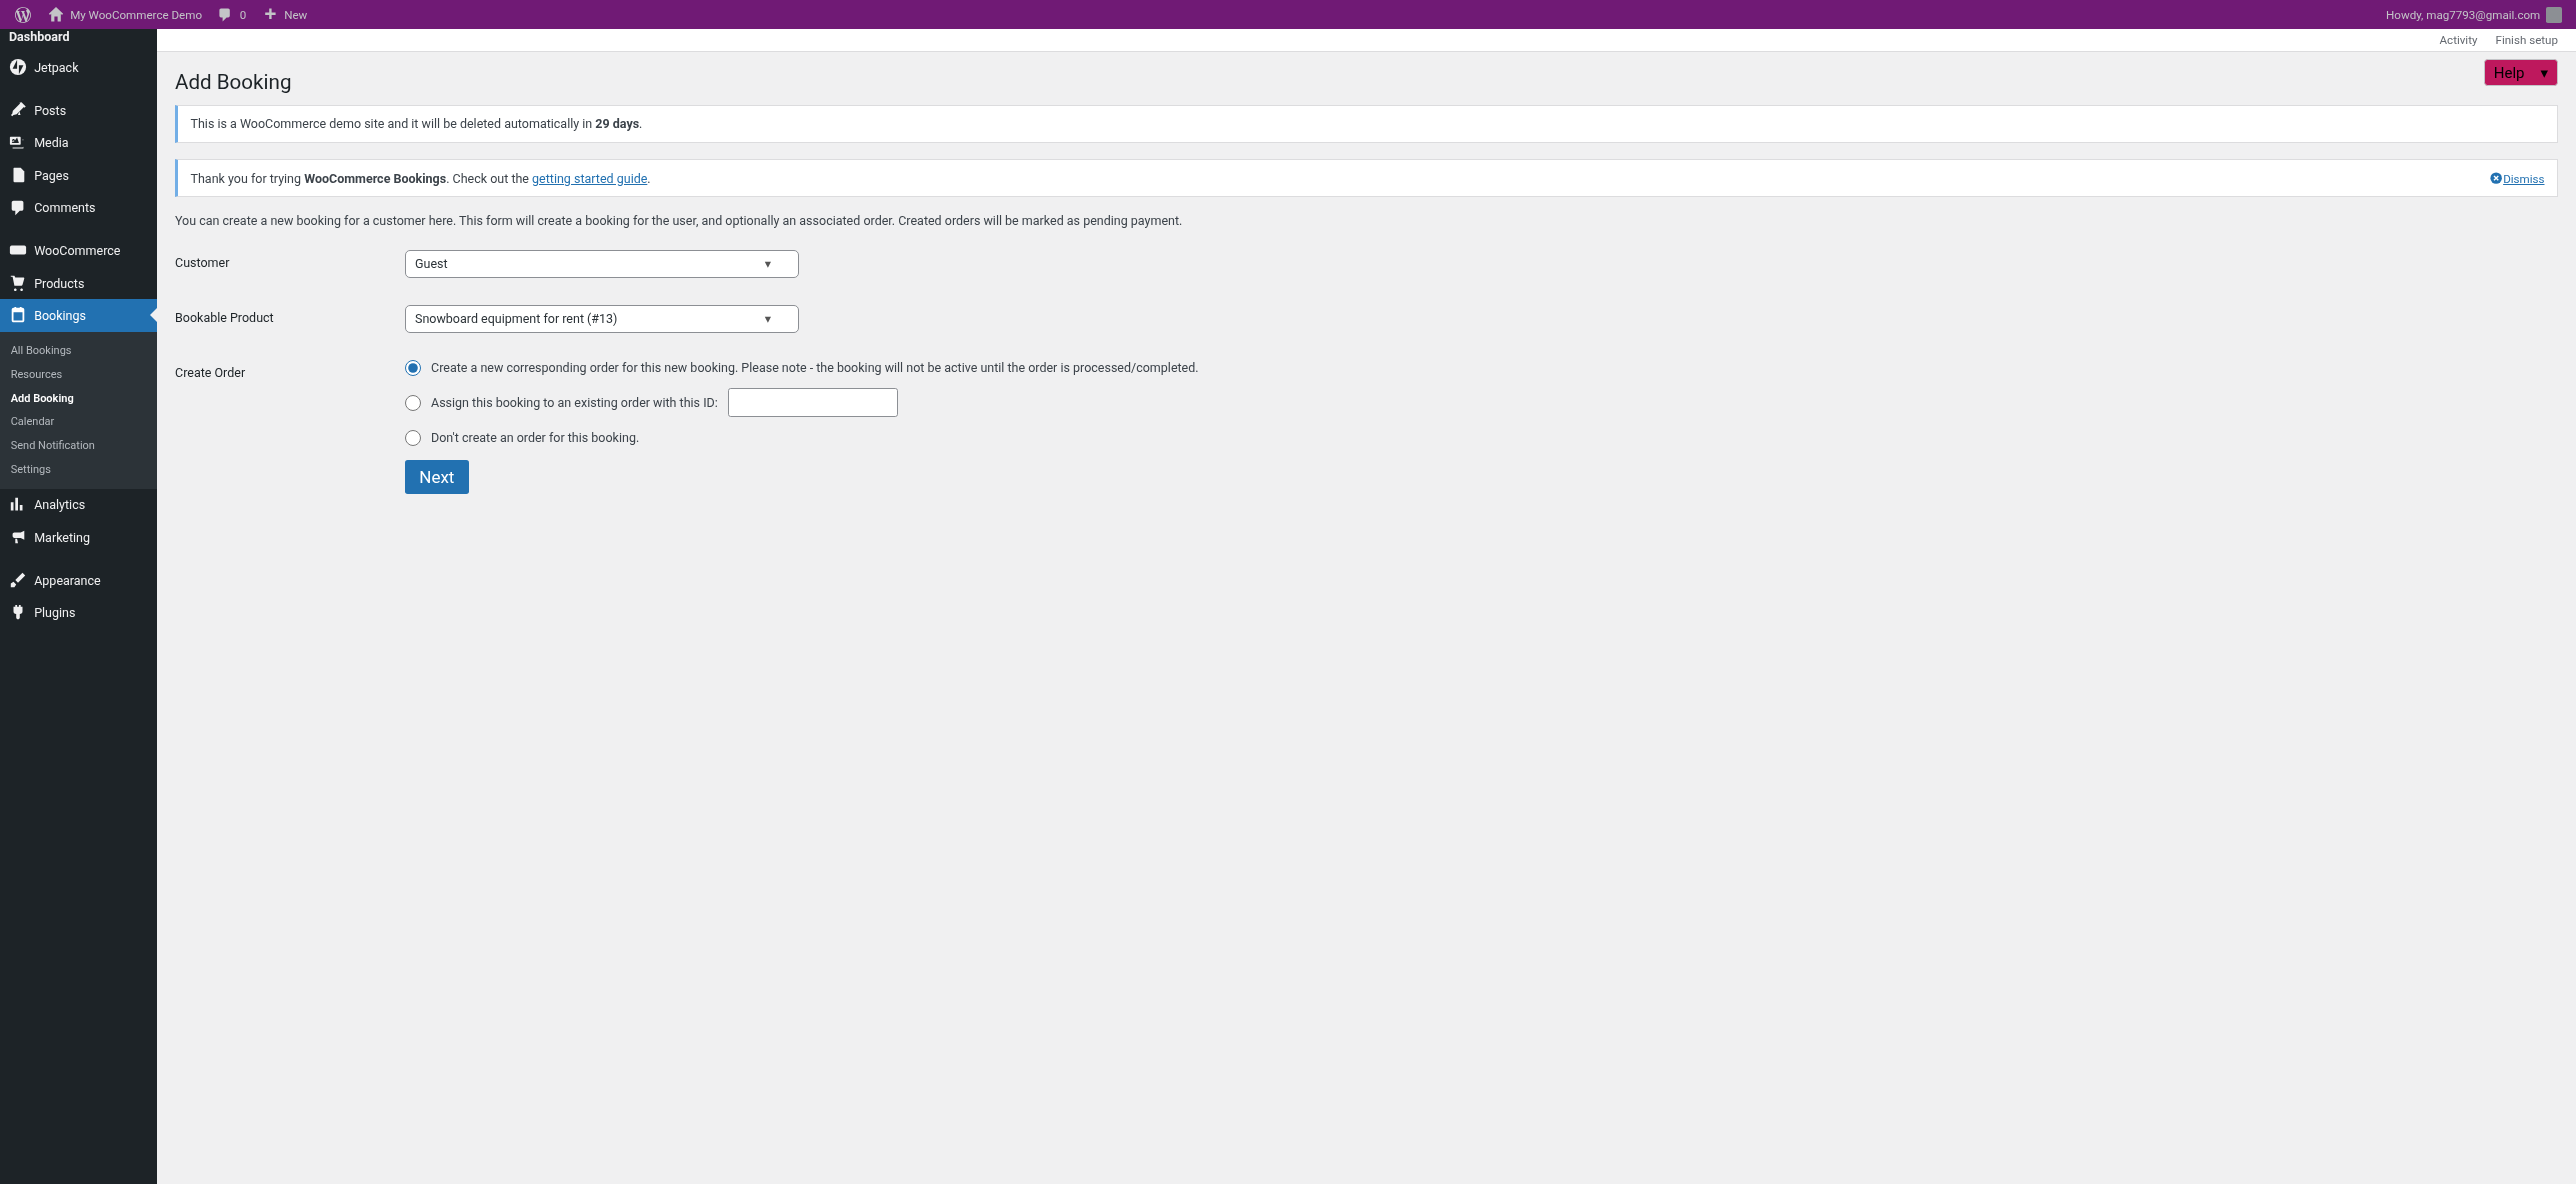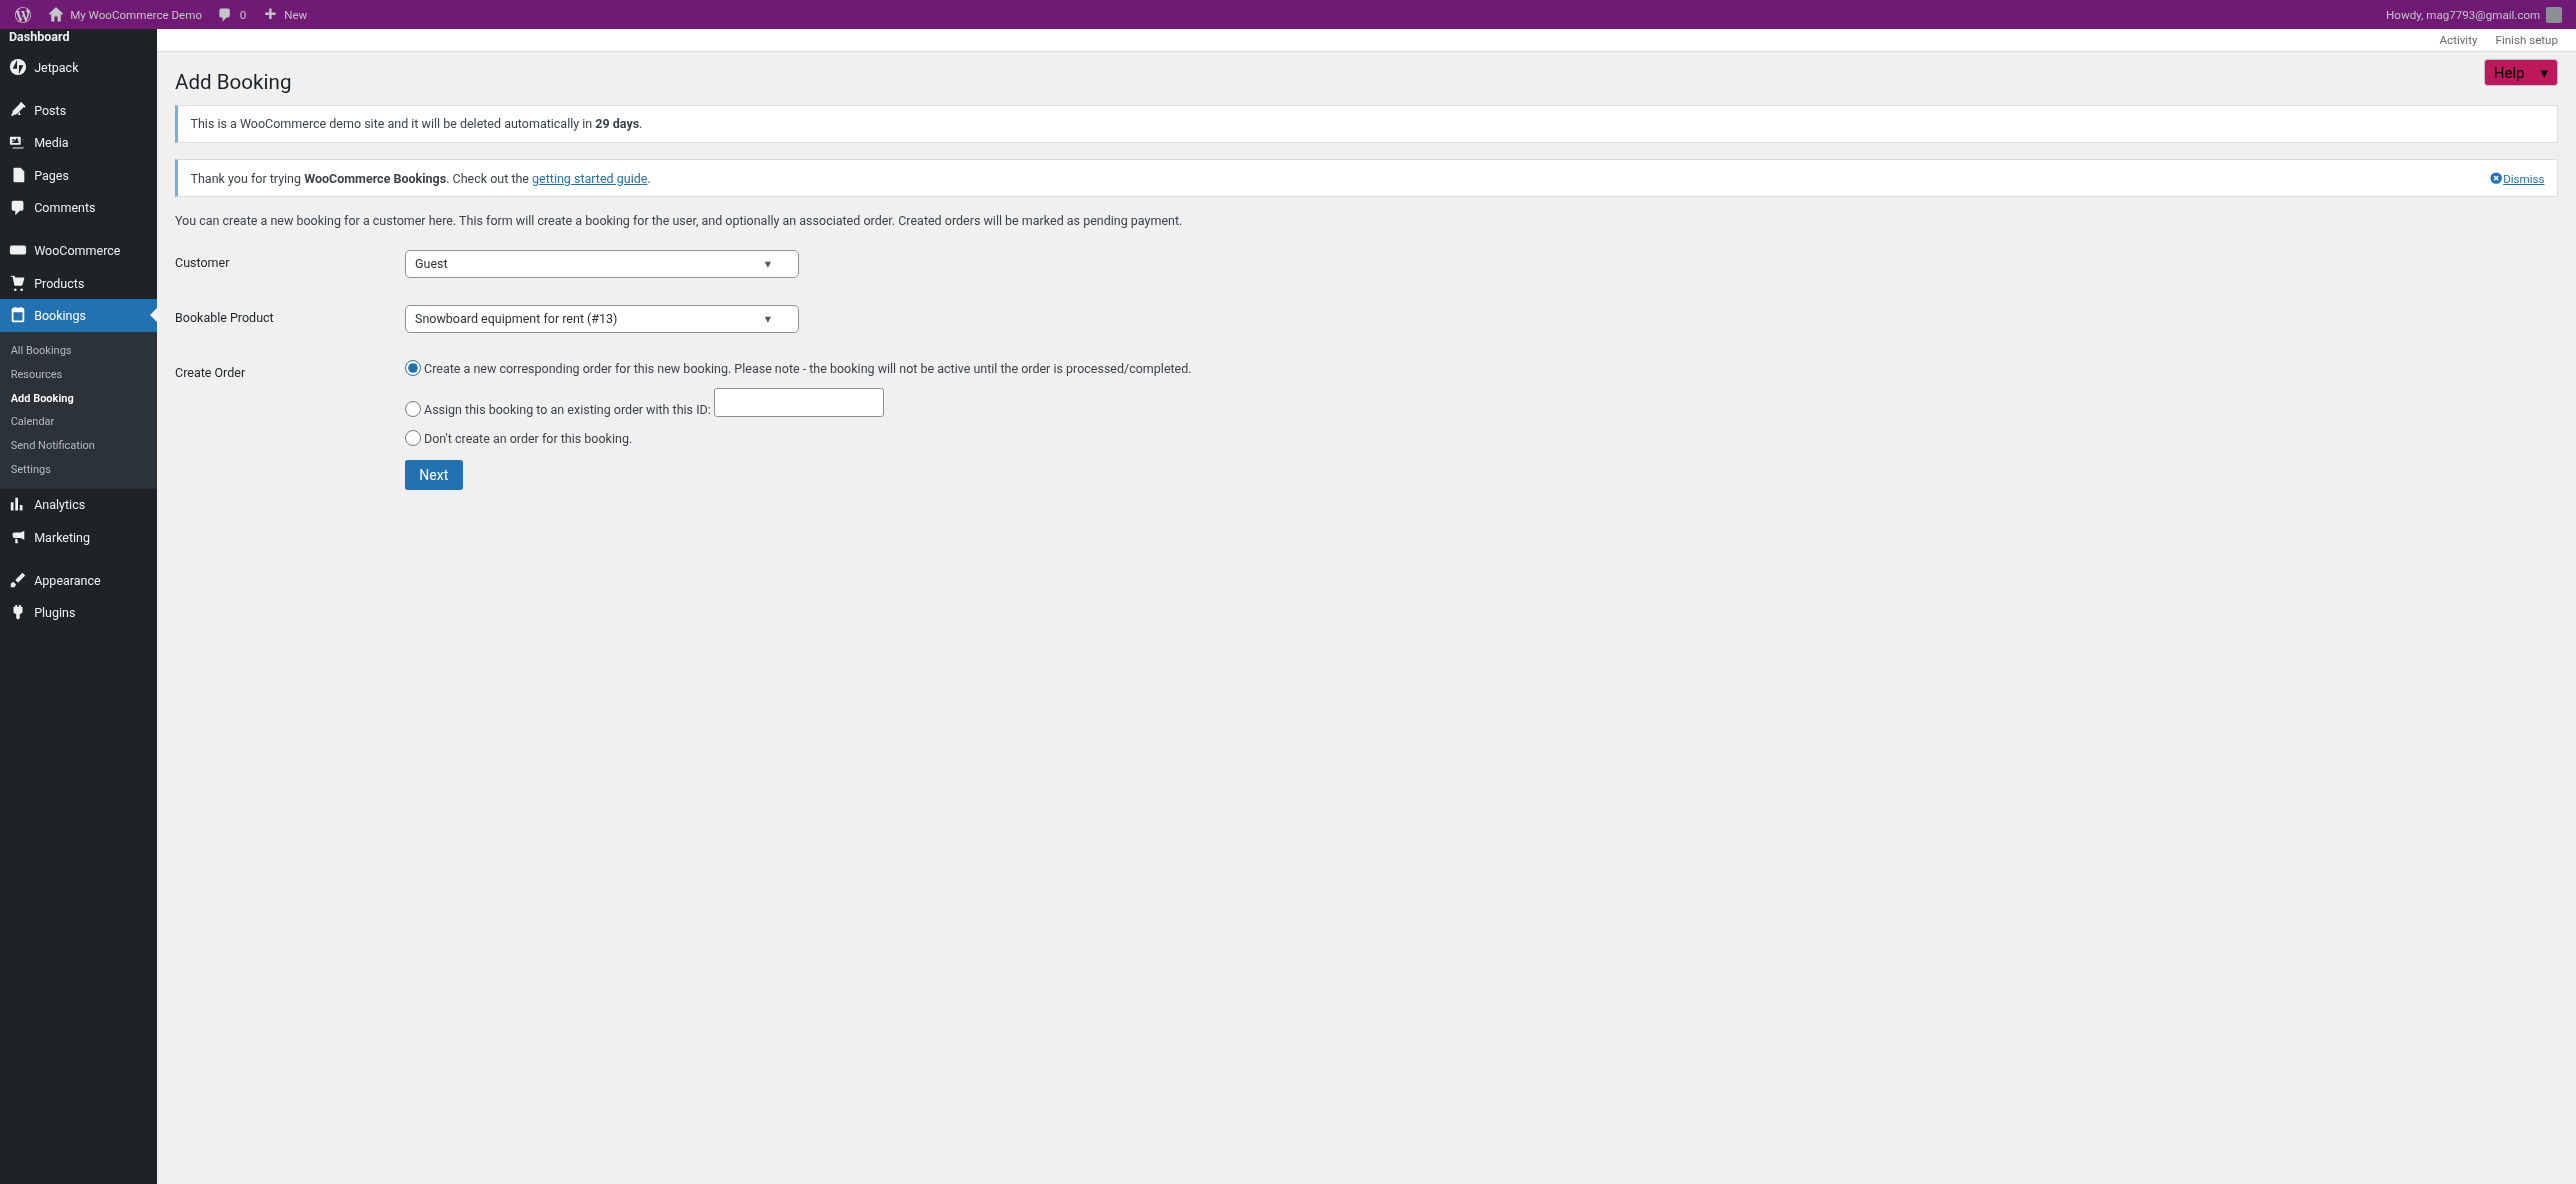--- a/index.html
+++ b/index.html
@@ -39,25 +39,25 @@
 
 .description { font-size: 12.5px; color: #3c434a; margin-bottom: 21.5px; }
 
 .form-row { display: flex; margin-bottom: 27px; }
 .form-label { width: 230px; font-size: 12.5px; color: #1d2327; font-weight: 400; padding-top: 5.4px; }
 .form-field { flex: 1; }
 
 .select { width: 394px; border: 0.9px solid #8c8f94; border-radius: 5px; padding: 5.4px 27px 5.4px 9px; font-size: 12.5px; background: #fff; color: #2c3338; position: relative; cursor: pointer; display: flex; align-items: center; justify-content: space-between; }
 .select .caret { color: #555; }
 
-.radio-row { display: flex; align-items: flex-end; gap: 3px; margin-bottom: 12.5px; font-size: 12.5px; color: #3c434a; }
+.radio-row { display: flex; align-items: center; gap: 10px; margin-bottom: 12.5px; font-size: 12.5px; color: #3c434a; }
 .radio-row input[type="radio"] { width: 16px; height: 16px; cursor: pointer; accent-color: #2271b1; }
 .radio-row input[type="text"] { border: 0.9px solid #8c8f94; border-radius: 2.7px; padding: 3.6px 7.2px; width: 170px; height: 29px; }
 
-.next-btn { background: #2271b1; color: #fff; border: none; border-radius: 2.7px; padding: 7.2px 14.3px; font-size: 14px; cursor: pointer; }
+.next-btn { background: #2271b1; color: #fff; border: none; border-radius: 2.7px; padding: 7.2px 14.3px; font-size: 17px; cursor: pointer; }
 
 svg { fill: currentColor; }
 </style>
 </head>
 <body>
 
 <div class="adminbar">
   <div class="adminbar-left">
     <div class="adminbar-item">
       <span class="icon">

